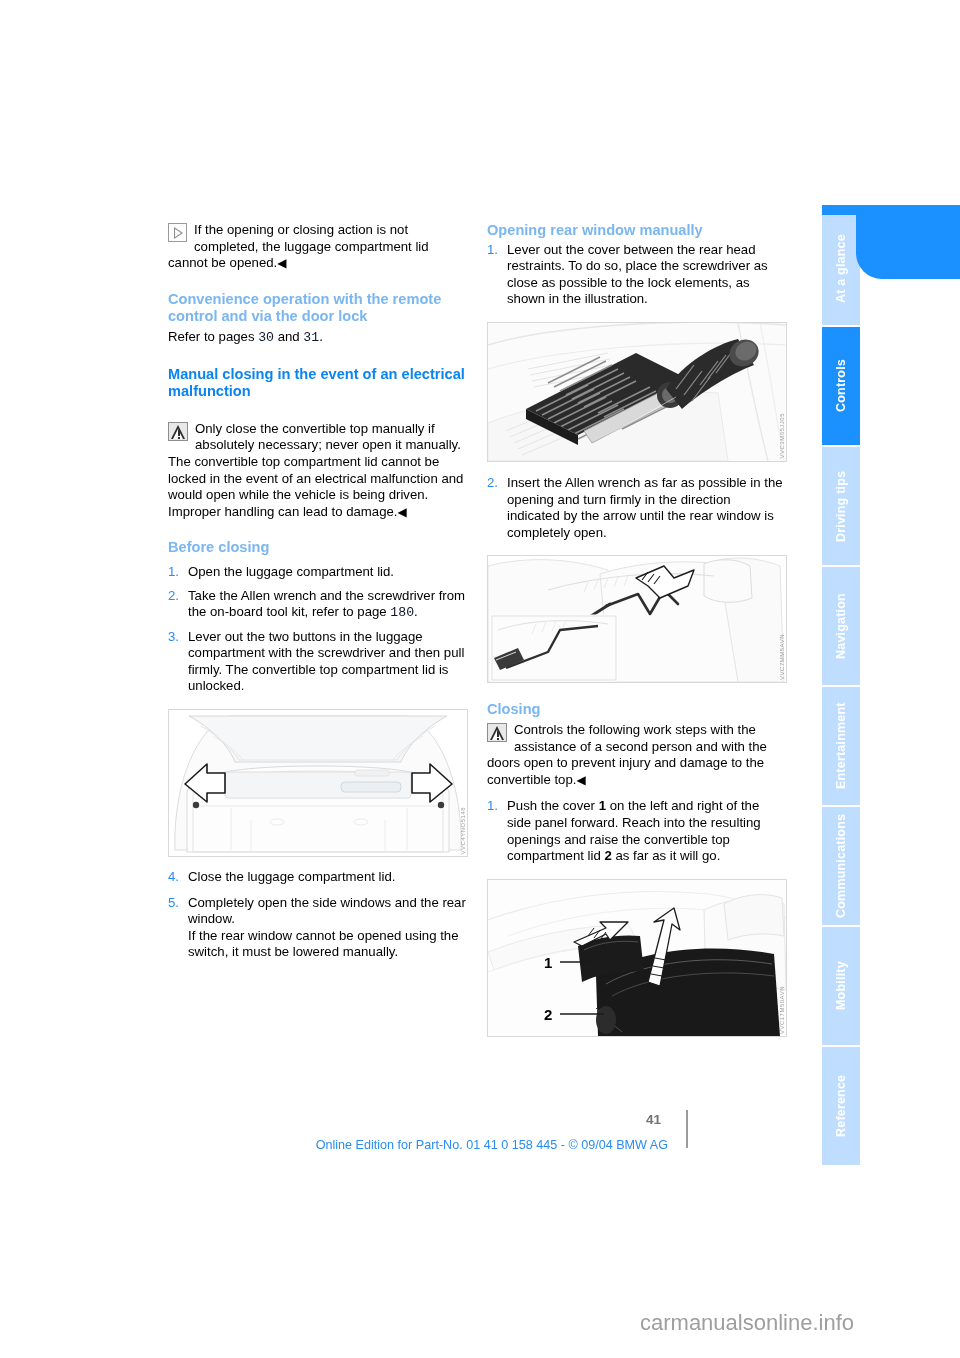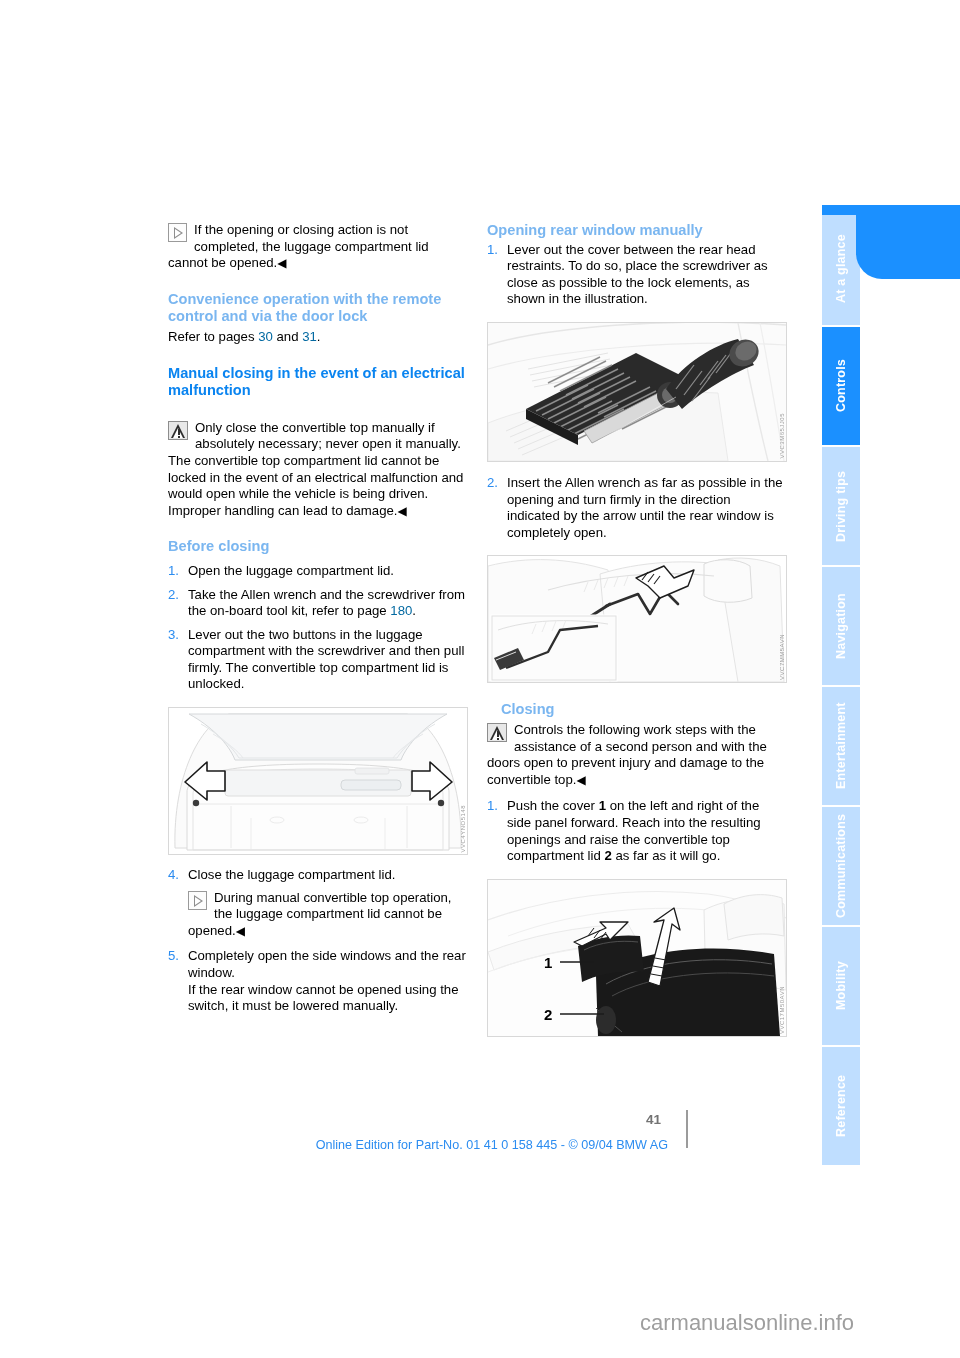--- a/index.html
+++ b/index.html
@@ -38,21 +38,21 @@
   .colR{left:487px;}
   .body-txt{
     font-size:13.2px;line-height:16.6px;color:#000000;
   }
   .h-blue-dark{
     color:#0a84f0;font-weight:bold;font-size:14.6px;line-height:17.6px;
   }
   .h-blue-light{
     color:#7ab6f0;font-weight:bold;font-size:14.6px;line-height:17.6px;
   }
-  .blue-ref{color:#0369a1;}
+  .blue-ref{color:#0f172a;font-family:Liberation Mono, monospace;}
   .spacer-lg{height:19px;}
 
   
   .note{position:relative;font-size:13.2px;line-height:16.6px;color:#000;}
   .note .ico{
     float:left;margin:1px 7px 0 0;
   }
   .icon-info{
     width:19px;height:19px;border:1px solid #9a9a9a;background:#fdfdfd;
     box-sizing:border-box;display:block;position:relative;
@@ -241,26 +241,20 @@
         <path d="M243 63 L261 63 L261 54 L283 74 L261 92 L261 83 L243 83 Z" fill="#ffffff" stroke="#1a1a1a" stroke-width="1.6" stroke-linejoin="round"></path>
       </svg>
       <span class="figcode">VVC4YNO5148</span>
     </div>
 
     <div class="nl" style="margin-top:12px;">
       <span class="num">4.</span>
       <span class="txt">Close the luggage compartment lid.</span>
     </div>
 
-    <div class="note sub-note" style="margin-top:6px;">
-      <span class="ico">
-          <span class="icon-info"></span>
-        </span>
-      <span>During manual convertible top operation, the luggage compartment lid cannot be opened.</span><span class="endmark">◀</span>
-    </div>
 
     <div class="nl" style="margin-top:9px;">
       <span class="num">5.</span>
       <span class="txt">
         <span>Completely open the side windows and the rear window.</span><br>
         <span>If the rear window cannot be opened using the switch, it must be lowered manually.</span>
       </span>
     </div>
   </div>
 
@@ -388,21 +382,21 @@
           <line x1="64" y1="75" x2="68" y2="65"></line>
             <line x1="74" y1="74" x2="78" y2="64"></line>
         </g>
         <path d="M18 112 L60 96 L72 74 L110 70" fill="none" stroke="#2e2e2e" stroke-width="2.4" stroke-linejoin="round"></path>
         <path d="M6 102 L30 92 L36 104 L12 114 Z" fill="#3a3a3a"></path>
         <path d="M8 104 L28 96" stroke="#dddddd" stroke-width="1"></path>
       </svg>
       <span class="figcode">VVC7MM5AVN</span>
     </div>
 
-    <div class="h-blue-light" style="margin-top:18px;margin-left:14px;">Closing</div>
+    <div class="h-blue-light" style="margin-top:18px;">Closing</div>
 
     <div class="note" style="margin-top:3px;">
       <span class="ico">
         <span class="icon-warn">
             <span class="tri"></span>
             <span class="bang"></span>
             <span class="dot"></span>
           </span>
       </span>
       <span>Controls the following work steps with the assistance of a second person and with the doors open to prevent injury and damage to the convertible top.</span><span class="endmark">◀</span>

